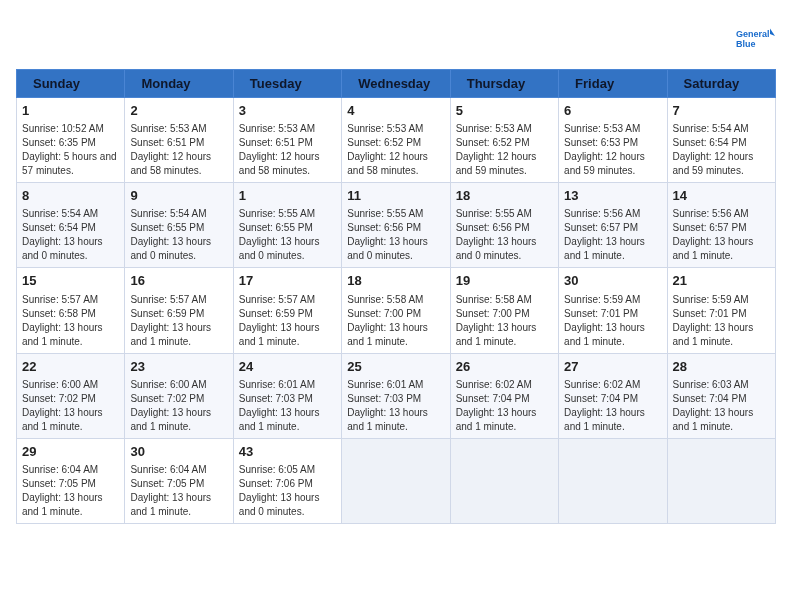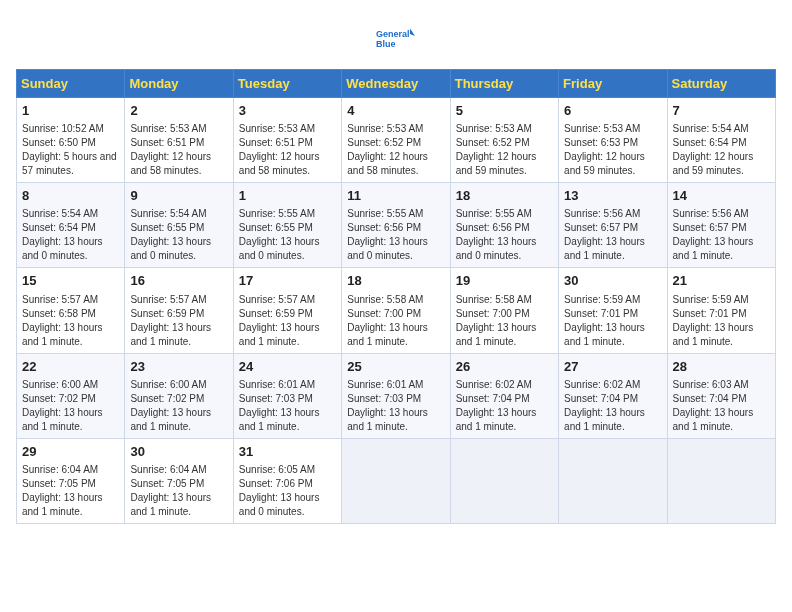--- a/index.html
+++ b/index.html
@@ -5,21 +5,21 @@
     * { margin: 0; padding: 0; box-sizing: border-box; }
     body {
       font-family: Arial, sans-serif;
       background: #fff;
       width: 792px;
       min-height: 612px;
       padding: 16px;
     }
     .header {
       display: flex;
-      justify-content: center;
+      justify-content: flex-end;
       align-items: flex-start;
       margin-bottom: 8px;
     }
     .logo {
       display: flex;
       align-items: center;
       gap: 6px;
     }
     .title-block {
       text-align: right;
@@ -33,24 +33,24 @@
       font-size: 16px;
       color: #333;
     }
     table {
       width: 100%;
       border-collapse: collapse;
       table-layout: fixed;
     }
     th {
       background-color: #3373c4;
-      color: #fde047;
+      color: #0f172a;
       font-size: 13px;
       font-weight: bold;
-      padding: 6px 4px;
+      padding: 6px 16px;
       text-align: left;
       border: 1px solid #4a85d4;
     }
     td {
       vertical-align: top;
       padding: 4px 5px;
       border: 1px solid #d0d8e8;
       background: #fff;
       font-size: 10px;
       color: #333;
@@ -98,21 +98,21 @@
         <th>Thursday</th>
         <th>Friday</th>
         <th>Saturday</th>
       </tr>
   </thead>
   <tbody id="calendar-body">
   <tr>
         <td>
         <span class="day-num">1</span>
         <span>Sunrise: 10:52 AM</span><br>
-        <span>Sunset: 6:50 PM</span><br>
+        <span>Sunset: 6:35 PM</span><br>
         <span>Daylight: 5 hours and 57 minutes.</span>
       </td>
         <td>
         <span class="day-num">2</span>
         <span>Sunrise: 5:53 AM</span><br>
         <span>Sunset: 6:51 PM</span><br>
         <span>Daylight: 12 hours and 58 minutes.</span>
       </td>
         <td>
         <span class="day-num">3</span>
@@ -284,21 +284,21 @@
         <span>Sunset: 7:05 PM</span><br>
         <span>Daylight: 13 hours and 1 minute.</span>
       </td>
         <td>
         <span class="day-num">30</span>
         <span>Sunrise: 6:04 AM</span><br>
         <span>Sunset: 7:05 PM</span><br>
         <span>Daylight: 13 hours and 1 minute.</span>
       </td>
         <td>
-        <span class="day-num">31</span>
+        <span class="day-num">43</span>
         <span>Sunrise: 6:05 AM</span><br>
         <span>Sunset: 7:06 PM</span><br>
         <span>Daylight: 13 hours and 0 minutes.</span>
       </td>
         <td class="empty"></td>
         <td class="empty"></td>
         <td class="empty"></td>
         <td class="empty"></td>
       </tr>
     </tbody>

